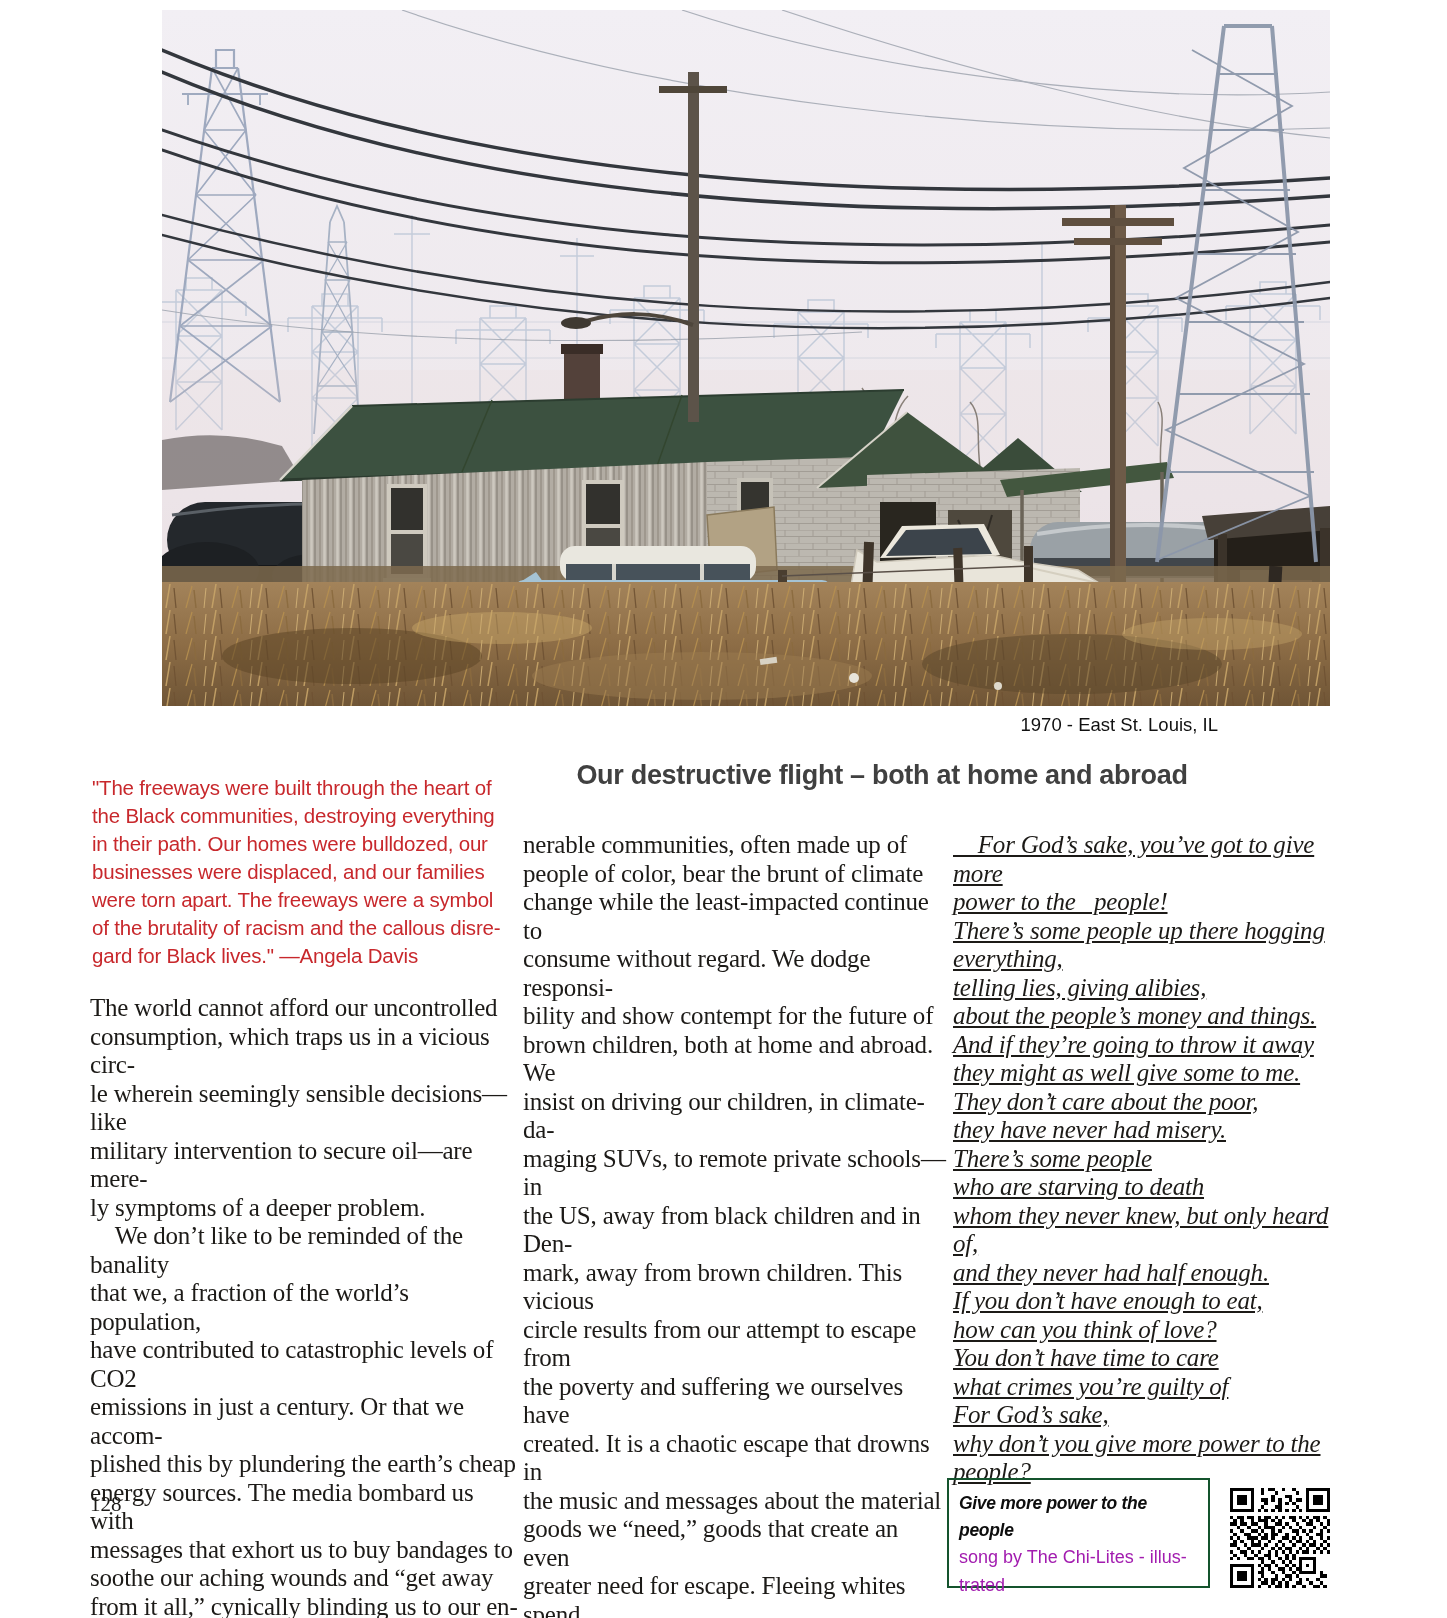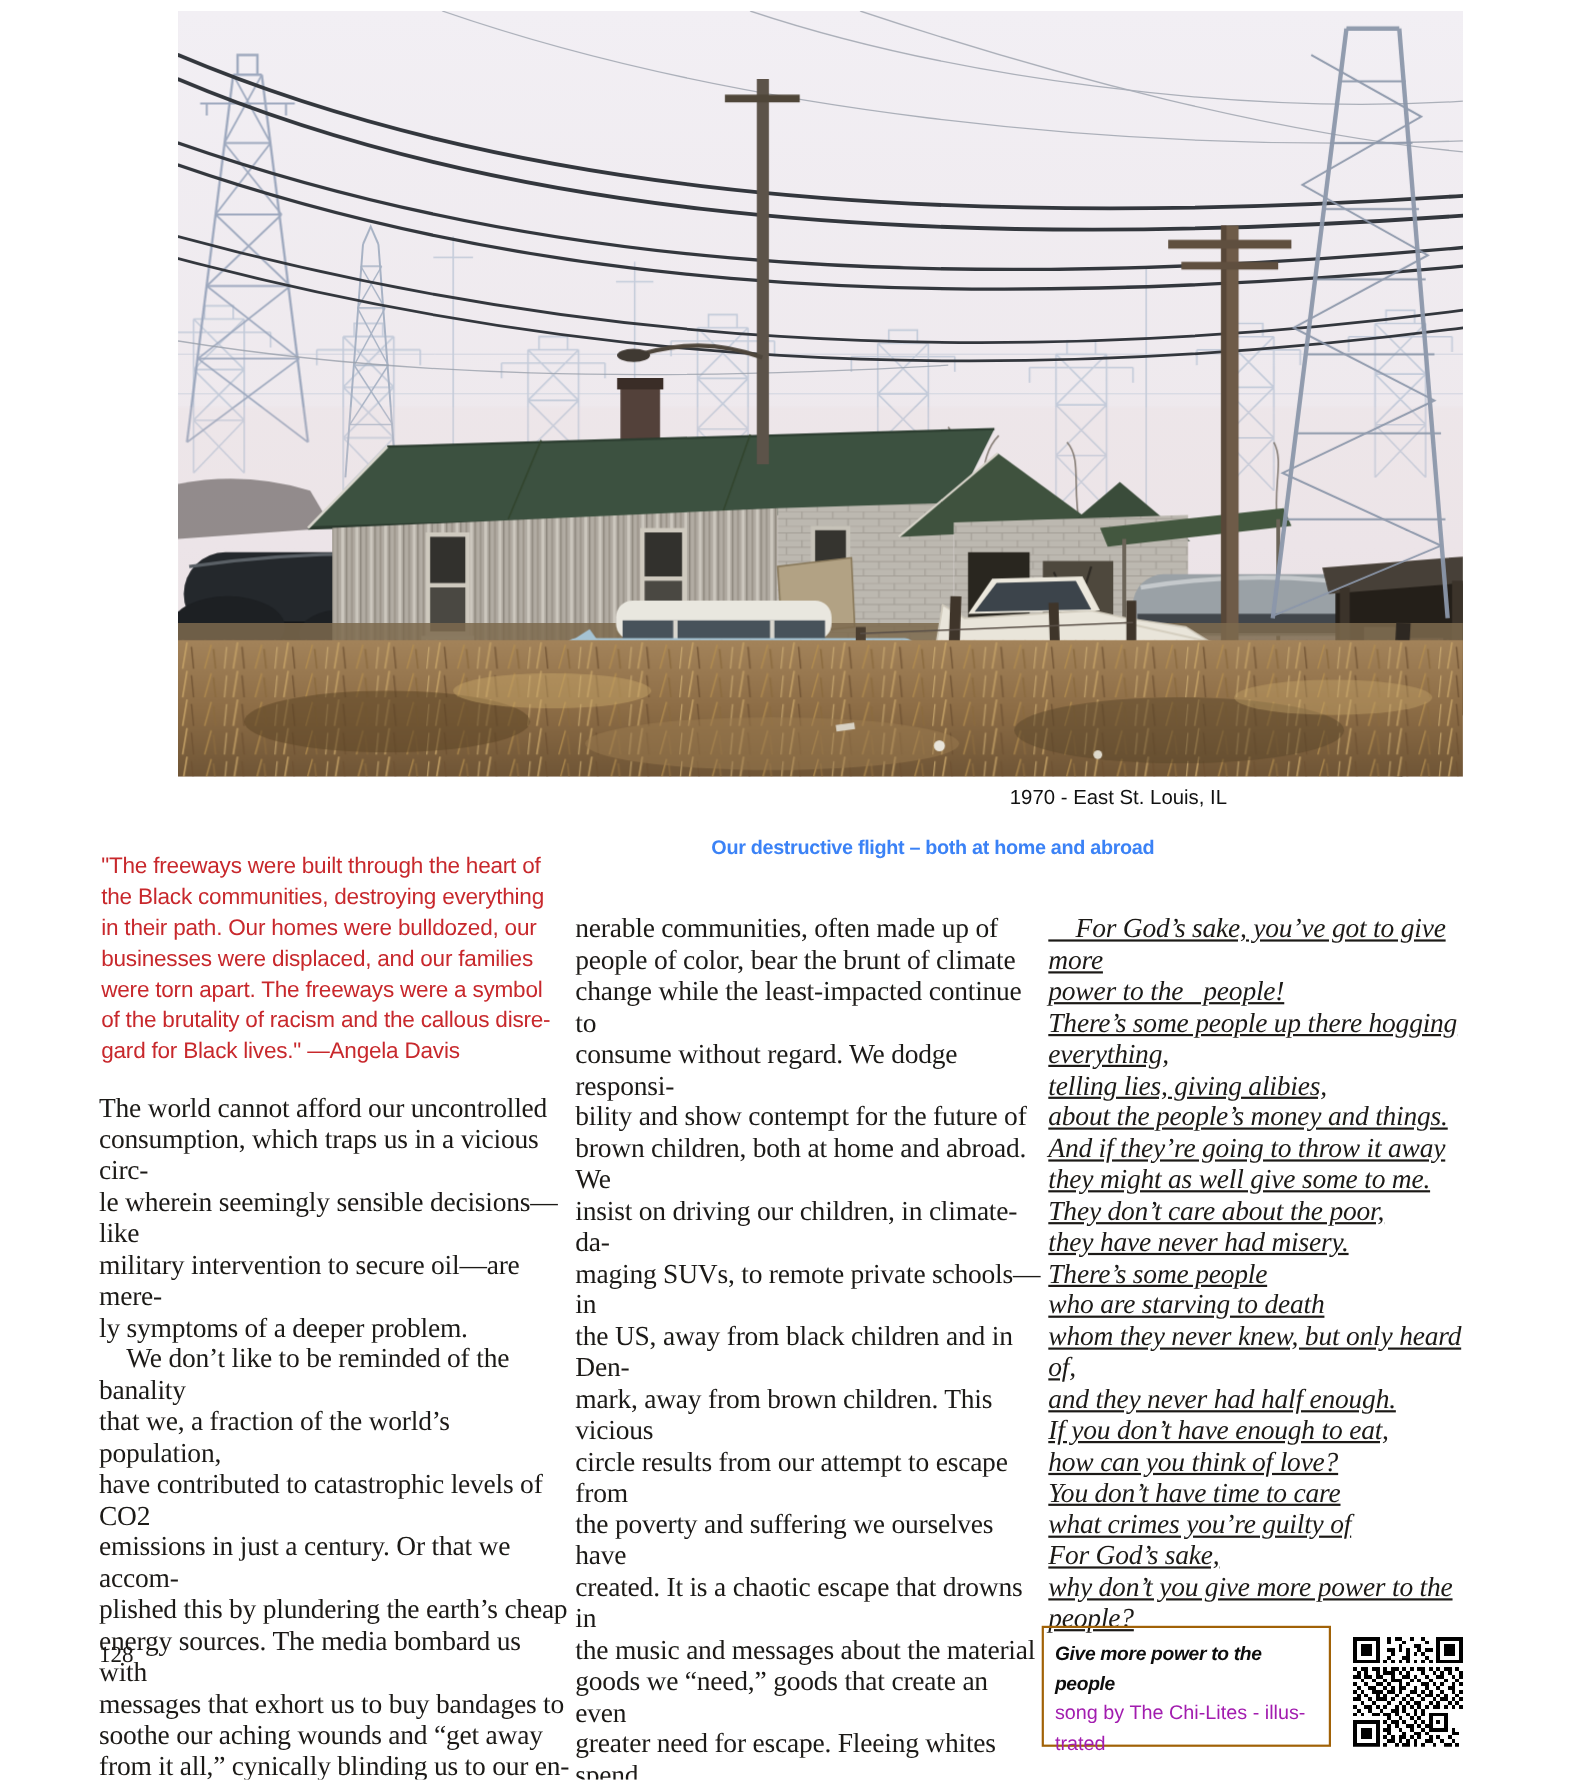--- a/index.html
+++ b/index.html
@@ -1,35 +1,35 @@
 <!DOCTYPE html>
 <html><head>
 <meta charset="utf-8">
 <style>
   html,body{margin:0;padding:0;background:#ffffff;}
   .page{position:relative;width:1447px;height:1618px;background:#fff;overflow:hidden;
         font-family:"Liberation Serif",serif;color:#1c1a17;}
   .abs{position:absolute;}
   .photo{left:162px;top:10px;width:1168px;height:696px;background:#ece9ee;}
   .photo svg{display:block;width:100%;height:100%;}
-  .caption{left:918px;top:714px;width:300px;text-align:left;
+  .caption{left:918px;top:714px;width:300px;text-align:right;
            font-family:"Liberation Sans",sans-serif;font-size:18.5px;color:#111;}
-  .headline{left:448px;top:760px;width:800px;text-align:center;
-            font-family:"Liberation Sans",sans-serif;font-weight:bold;font-size:18px;
-            letter-spacing:-0.3px;color:#3b82f6;}
+  .headline{left:482px;top:760px;width:800px;text-align:center;
+            font-family:"Liberation Sans",sans-serif;font-weight:bold;font-size:27px;
+            letter-spacing:-0.3px;color:#404040;}
   .quote{left:92px;top:774px;width:420px;white-space:pre-line;
          font-family:"Liberation Sans",sans-serif;font-size:20.5px;line-height:28px;
          letter-spacing:-0.2px;}
   .bodycol{white-space:pre-line;font-size:25px;line-height:28.5px;letter-spacing:-0.2px;}
   .col1{left:90px;top:994px;width:430px;}
   .col2{left:523px;top:831px;width:425px;}
   .col3{left:953px;top:831px;width:390px;font-style:italic;text-decoration:underline;}
   .pagenum{left:90px;top:1492px;font-size:21px;}
   .songbox{left:947px;top:1478px;width:263px;height:110px;box-sizing:border-box;
-           border:2px solid #a16207;padding:10px 9px 0 10px;
+           border:2px solid #14532d;padding:10px 9px 0 10px;
            font-family:"Liberation Sans",sans-serif;}
   .songtitle{font-weight:bold;font-style:italic;font-size:17.5px;line-height:27px;
              letter-spacing:-0.3px;color:#0d0d0d;}
   .songcredit{font-size:18px;line-height:27.5px;white-space:pre-line;color:#a21caf;}
   .qr{left:1230px;top:1488px;width:100px;height:100px;}
   .qr svg{display:block;width:100%;height:100%;}
 </style>
 </head>
 <body>
 

